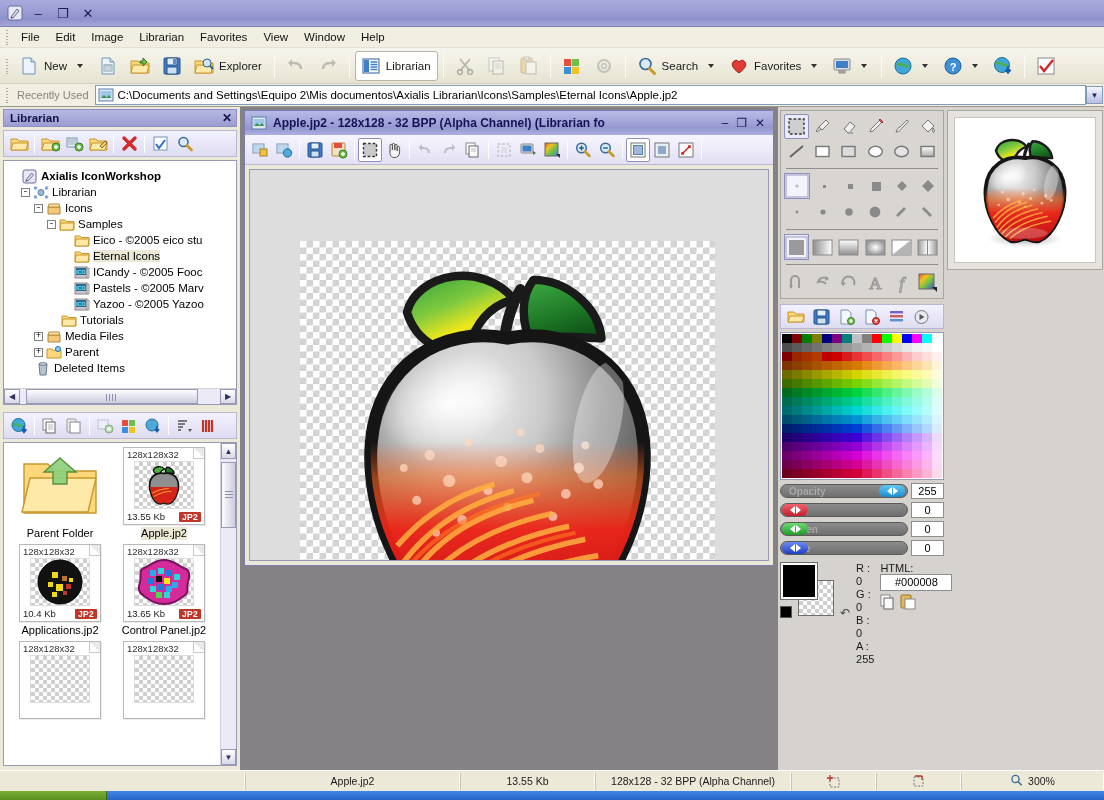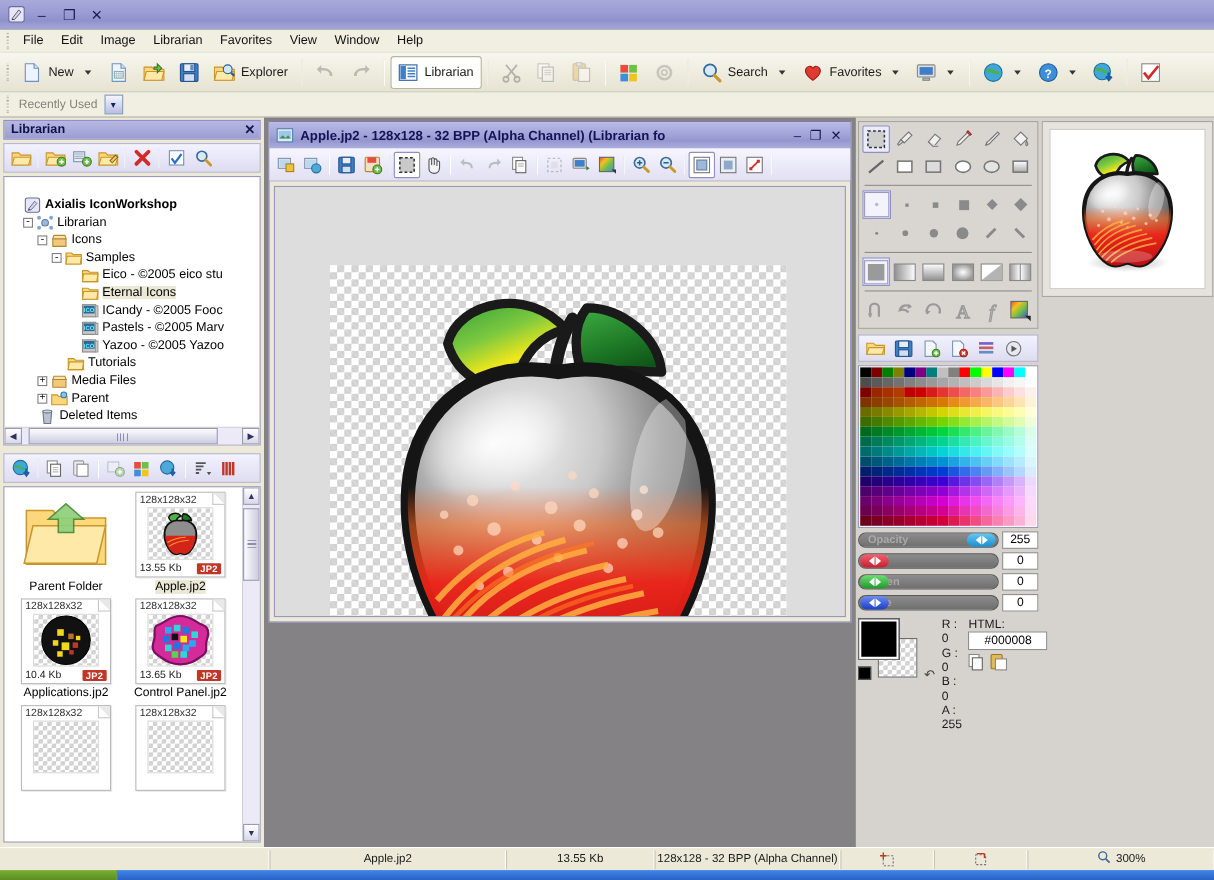--- a/index.html
+++ b/index.html
@@ -131,21 +131,21 @@
     display: flex; align-items: center; padding: 0 3px;
   }
   .mt-sep { width:1px; height:18px; background:#c2c0d8; margin:0 3px; border-right:1px solid #fff; }
   .mt-btn { width:24px; height:23px; display:flex; align-items:center; justify-content:center; border:1px solid transparent; border-radius:2px; }
 
   .tree-box {
     margin: 0 3px; flex: 0 0 auto; height: 245px;
     background: #fff; border: 1px solid #9a99b5;
     overflow: hidden; position: relative;
   }
-  .tree { padding: 17px 0 0 4px; font-size: 11.5px; color: #000; }
+  .tree { padding: 7px 0 0 4px; font-size: 11.5px; color: #000; }
   .trow { display:flex; align-items:center; height:16px; white-space: nowrap; }
   .trow .tw { width:9px; height:9px; border:1px solid #808080; background:#fff;
     font-size:9px; line-height:7px; text-align:center; color:#000; margin-right:3px; flex:0 0 auto;
     font-family:"Liberation Mono", monospace; }
   .trow .spacer { flex: 0 0 auto; }
   .tico { width:16px; height:15px; margin-right:3px; flex:0 0 auto; }
   .tlabel { font-size:11.5px; }
   .tlabel.sel { background:#ebe8d5; }
   .tlabel.bold { font-weight:bold; }
   .hscroll {
@@ -573,20 +573,30 @@
             <rect x="3" y="3" width="16" height="16" fill="#fff" stroke="#888"></rect>
             <path d="M5 11l4 5 9-11" fill="none" stroke="#d02a2a" stroke-width="2.4"></path>
           </svg>
       </span>
     </span>
   </div>
 
   <div class="addressbar">
     <span class="grip"></span>
     <span class="addr-label">Recently Used</span>
+    <span class="addr-field">
+      <span class="fav">
+        <svg width="16" height="16" viewBox="0 0 16 16">
+            <rect x="1" y="2" width="14" height="12" fill="#dfe9f4" stroke="#5a7fa8"></rect>
+            <rect x="2.5" y="4" width="11" height="7" fill="#9fc8e8"></rect>
+            <path d="M3 11l3-3 2.5 2.5L11 8l2 3z" fill="#3f8f4f"></path>
+          </svg>
+      </span>
+      <span class="addr-text">C:\Documents and Settings\Equipo 2\Mis documentos\Axialis Librarian\Icons\Samples\Eternal Icons\Apple.jp2</span>
+    </span>
     <span class="addr-drop">
       <span style="font-size:9px;color:#14235c;line-height:1">▾</span>
     </span>
   </div>
 
   <div class="workspace">
 
     <div class="leftdock">
 
       <div class="panel-caption">
@@ -1925,21 +1935,21 @@
           </div>
         </div>
       </div>
     </div>
   </div>
 
   <div class="statusbar">
     <span class="sb-cell" style="width:245px;border-left:none"></span>
     <span class="sb-cell" style="width:215px">Apple.jp2</span>
     <span class="sb-cell" style="width:135px">13.55 Kb</span>
-    <span class="sb-cell" style="width:169px">128x128 - 32 BPP (Alpha Channel)</span>
+    <span class="sb-cell" style="width:196px">128x128 - 32 BPP (Alpha Channel)</span>
     <span class="sb-cell" style="width:85px">
       <svg width="15" height="15" viewBox="0 0 15 15">
           <rect x="4" y="4" width="9" height="9" fill="none" stroke="#777" stroke-width="1" stroke-dasharray="2 1.5"></rect>
           <path d="M1 4h6M4 1v6" stroke="#c0372a" stroke-width="1.3"></path>
         </svg>
     </span>
     <span class="sb-cell" style="width:85px">
       <svg width="15" height="15" viewBox="0 0 15 15">
           <rect x="3" y="3" width="9" height="9" fill="none" stroke="#777" stroke-width="1" stroke-dasharray="2 1.5"></rect>
           <path d="M4 2h7M11 2v4" stroke="#c0372a" stroke-width="1.3"></path>

